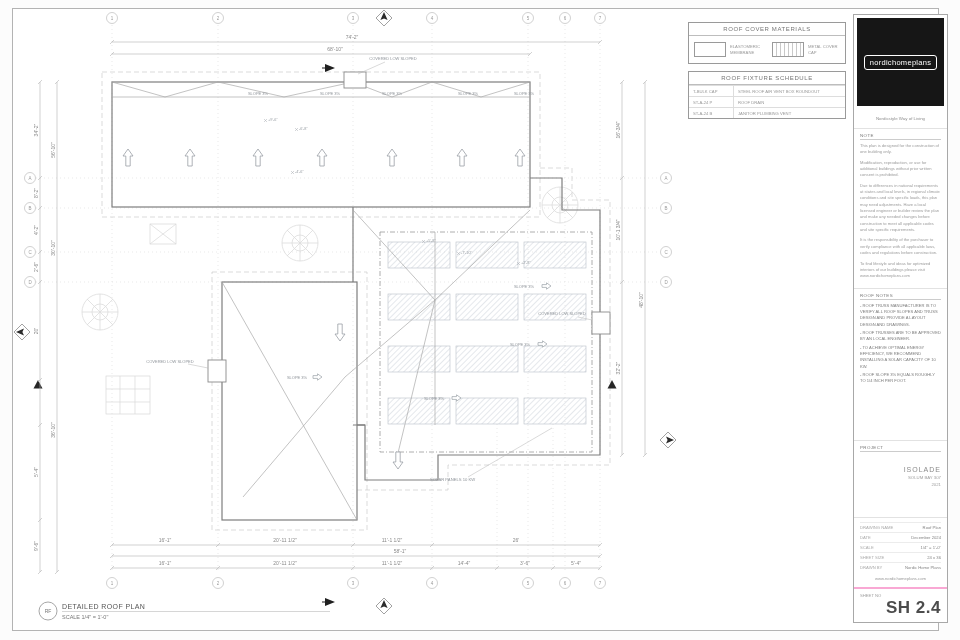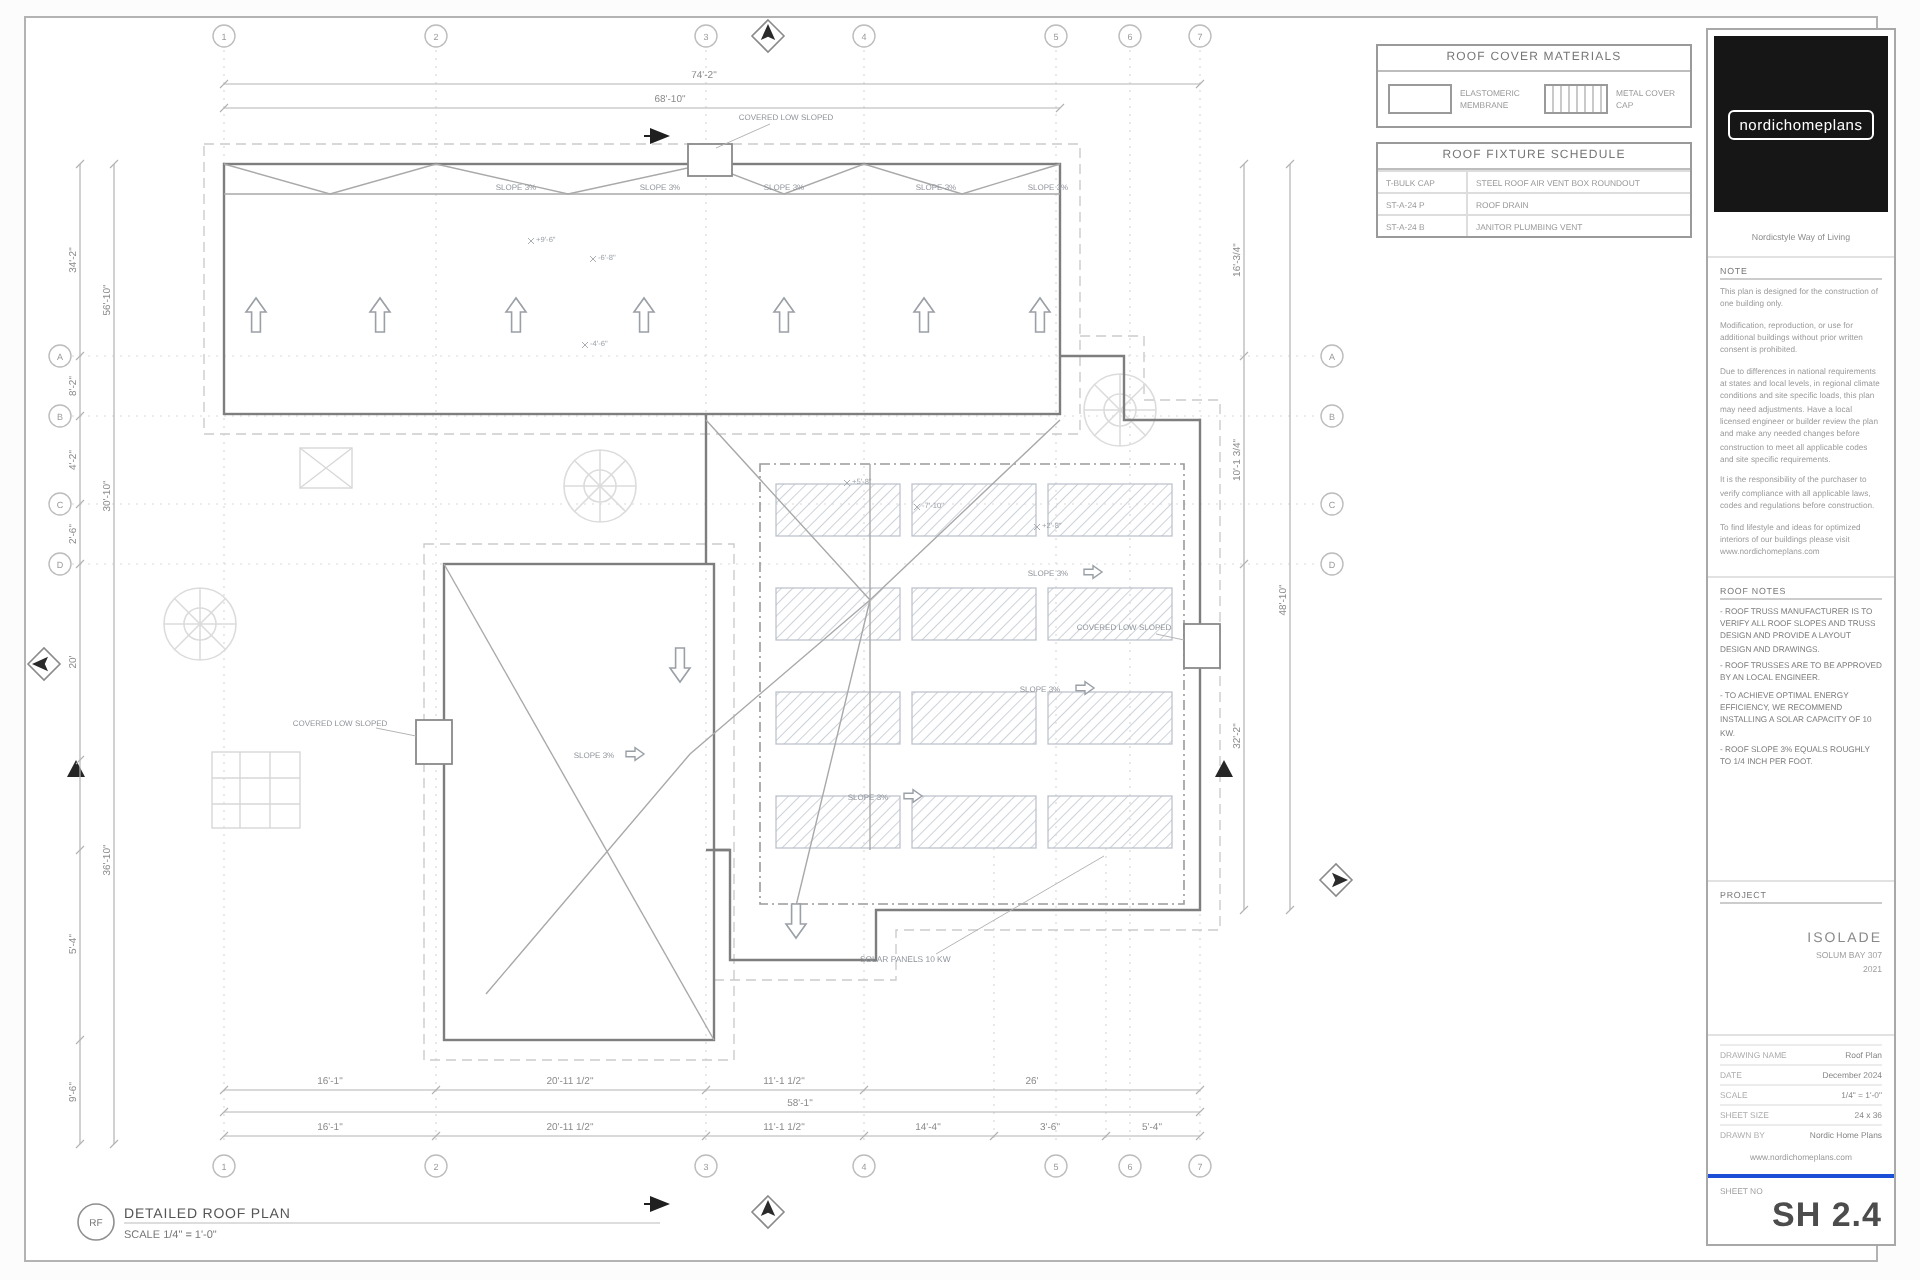--- a/index.html
+++ b/index.html
@@ -29,21 +29,21 @@
   .tc-h{font-size:4.4px;color:#777;letter-spacing:.4px;border-bottom:1px solid #ccc;padding-bottom:1px;margin-bottom:3px;}
   .tc-p{font-size:4.1px;color:#9b9b9b;line-height:1.55;margin:0 0 4px 0;}
   .tc-note{font-size:4.1px;color:#7c7c7c;line-height:1.55;margin:0 0 2px 0;}
   .spacer{flex:1;}
   .proj-name{font-size:7px;color:#8a8a8a;text-align:right;letter-spacing:1px;margin-top:14px;}
   .proj-sub{font-size:4.3px;color:#a0a0a0;text-align:right;margin-top:2px;}
   .info-row{display:flex;justify-content:space-between;font-size:4.2px;border-top:1px solid #ececec;padding:2px 0;}
   .info-row .l{color:#ababab;}
   .info-row .v{color:#868686;text-align:right;}
   .website{font-size:4.2px;color:#9a9a9a;text-align:center;padding:4px 0 2px 0;}
-  .sheetno{border-top:2px solid #1d4ed8;}
+  .sheetno{border-top:2px solid #f9a8d4;}
   .sheetno .l{font-size:4.2px;color:#9f9f9f;}
   .sheetno .n{font-size:17px;font-weight:bold;color:#4c4c4c;text-align:right;letter-spacing:.5px;}
 </style>
 </head>
 <body>
 
 <div class="sheet">
   <div class="frame"></div>
 
   <svg class="plan-svg" viewBox="0 0 960 640">

